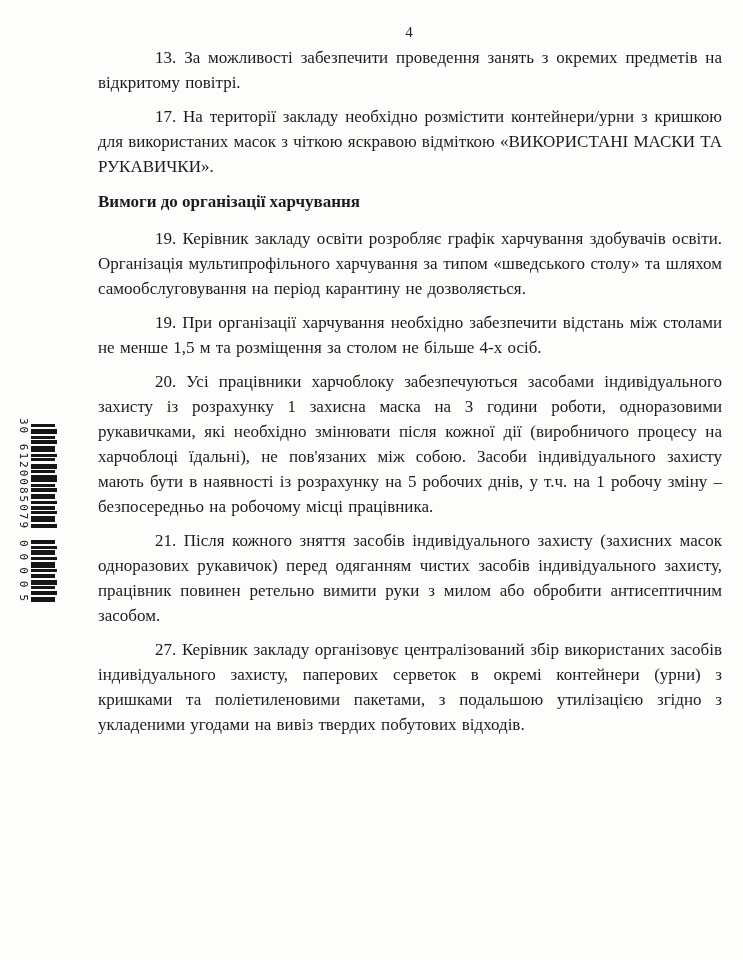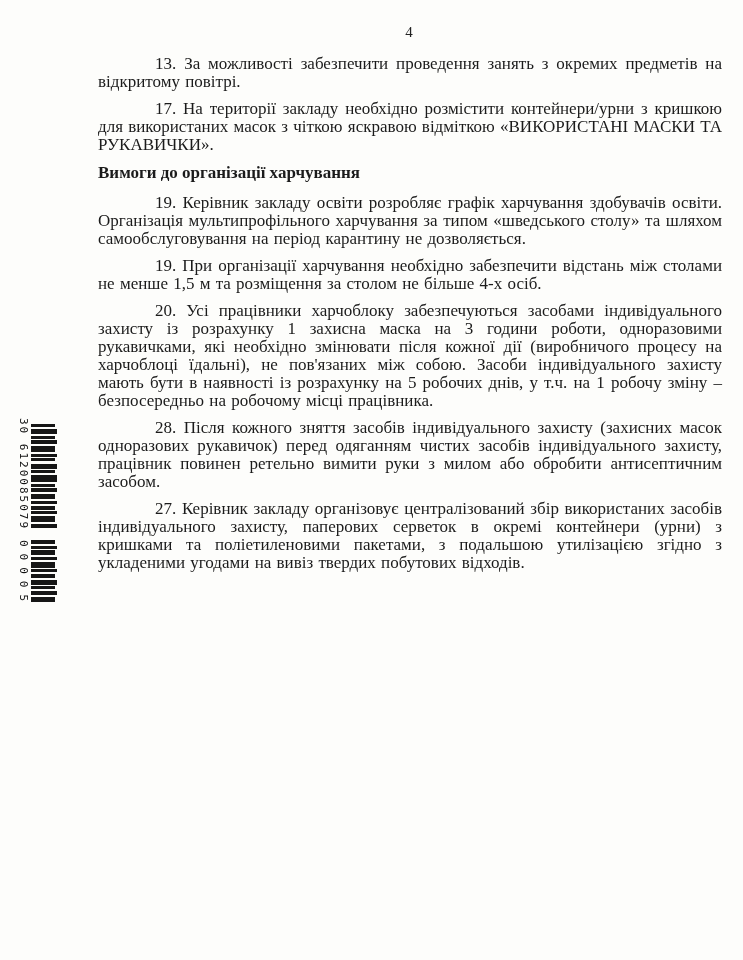--- a/index.html
+++ b/index.html
@@ -17,25 +17,25 @@
   .page-number {
     position: absolute;
     top: 24px;
     left: 409px;
     transform: translateX(-50%);
     font-size: 15px;
     color: #222;
   }
   .content {
     position: absolute;
-    top: 55px;
+    top: 45px;
     left: 98px;
     width: 624px;
     font-size: 17px;
-    line-height: 18px;
+    line-height: 25px;
     text-align: justify;
   }
   .content p.para {
     text-indent: 57px;
     margin-bottom: 9px;
     word-spacing: 1px;
   }
   .content p.heading {
     text-indent: 0;
     text-align: left;
@@ -134,17 +134,17 @@
       </div>
   </div>
 
   <div class="content">
     <p class="para">13. За можливості забезпечити проведення занять з окремих предметів на відкритому повітрі.</p>
     <p class="para">17. На території закладу необхідно розмістити контейнери/урни з кришкою для використаних масок з чіткою яскравою відміткою «ВИКОРИСТАНІ МАСКИ ТА РУКАВИЧКИ».</p>
     <p class="heading">Вимоги до організації харчування</p>
     <p class="para">19. Керівник закладу освіти розробляє графік харчування здобувачів освіти. Організація мультипрофільного харчування за типом «шведського столу» та шляхом самообслуговування на період карантину не дозволяється.</p>
     <p class="para">19. При організації харчування необхідно забезпечити відстань між столами не менше 1,5 м та розміщення за столом не більше 4-х осіб.</p>
     <p class="para">20. Усі працівники харчоблоку забезпечуються засобами індивідуального захисту із розрахунку 1 захисна маска на 3 години роботи, одноразовими рукавичками, які необхідно змінювати після кожної дії (виробничого процесу на харчоблоці їдальні), не пов'язаних між собою. Засоби індивідуального захисту мають бути в наявності із розрахунку на 5 робочих днів, у т.ч. на 1 робочу зміну – безпосередньо на робочому місці працівника.</p>
-    <p class="para">28. Після кожного зняття засобів індивідуального захисту (захисних масок одноразових рукавичок) перед одяганням чистих засобів індивідуального захисту, працівник повинен ретельно вимити руки з милом або обробити антисептичним засобом.</p>
+    <p class="para">21. Після кожного зняття засобів індивідуального захисту (захисних масок одноразових рукавичок) перед одяганням чистих засобів індивідуального захисту, працівник повинен ретельно вимити руки з милом або обробити антисептичним засобом.</p>
     <p class="para">27. Керівник закладу організовує централізований збір використаних засобів індивідуального захисту, паперових серветок в окремі контейнери (урни) з кришками та поліетиленовими пакетами, з подальшою утилізацією згідно з укладеними угодами на вивіз твердих побутових відходів.</p>
   </div>
 
 </div>
 
 </body></html>

